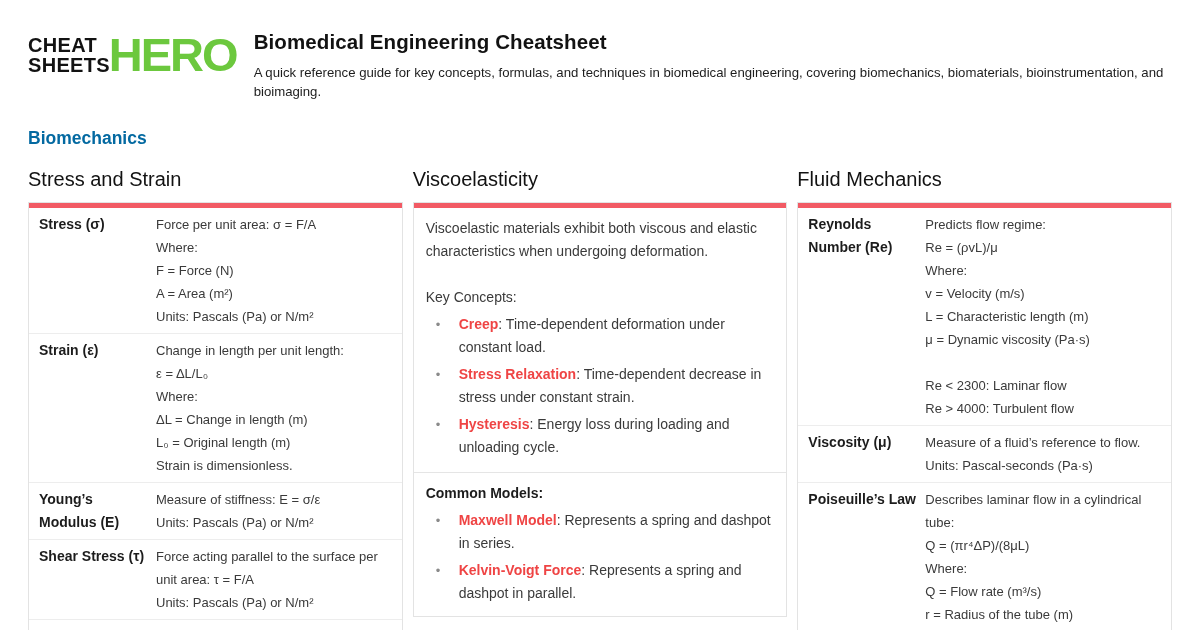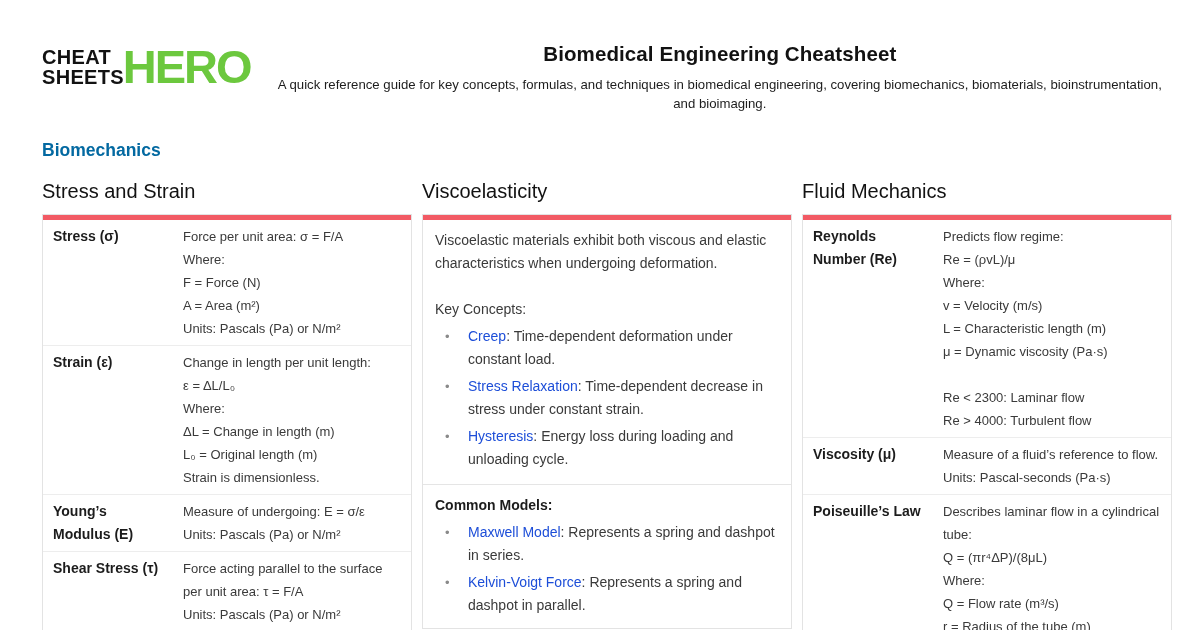--- a/index.html
+++ b/index.html
@@ -9,57 +9,57 @@
     --divider:#EDEDED;
     --ink:#161616;
     --body:#3A3A3A;
   }
   *{box-sizing:border-box;}
   html,body{margin:0;padding:0;}
   body{
     width:1200px;height:630px;overflow:hidden;background:#ffffff;
     font-family:"Liberation Sans","DejaVu Sans",sans-serif;color:var(--ink);
   }
-  .page{padding:12px 28px;height:100%;margin-left:14px;}
+  .page{padding:0 28px;height:100%;}
 
   
   .header{display:flex;align-items:flex-start;gap:17px;padding-top:30px;}
   .logo{display:flex;align-items:center;flex:0 0 auto;padding-top:6px;}
   .logo-stack{display:flex;flex-direction:column;font-weight:800;font-size:20px;
     line-height:0.98;letter-spacing:0.3px;color:#121212;}
   .logo-hero{font-weight:800;font-size:47px;line-height:0.82;color:var(--logo_green);
     letter-spacing:-2px;margin-left:-1px;}
-  .title-block{flex:1;text-align:center;}
+  .title-block{flex:1;}
   .page-title{margin:0 0 10px;font-size:20.5px;font-weight:700;color:#121212;letter-spacing:0.1px;}
   .page-subtitle{margin:0;font-size:13.2px;line-height:1.42;color:#1d1d1d;max-width:952px;}
 
   
   .section-title{margin:27px 0 0;font-size:17.5px;font-weight:700;color:#0369a1;}
   .grid{display:grid;grid-template-columns:repeat(3,1fr);gap:10px;align-items:start;}
   .col-title{margin:19px 0 11px;font-size:20px;font-weight:400;color:#121212;}
 
   .card{border:1px solid var(--border);background:#fff;}
   .card-accent{height:5px;background:var(--accent);}
 
   
-  .trow{display:grid;grid-template-columns:108px 1fr;column-gap:22px;
+  .trow{display:grid;grid-template-columns:108px 1fr;column-gap:9px;
     padding:5px 10px;border-bottom:1px solid var(--divider);}
   .trow:last-child{border-bottom:none;}
   .tlabel{font-weight:700;font-size:14px;line-height:23px;color:#1c1c1c;}
   .cell-line{font-size:13px;line-height:23px;min-height:23px;color:var(--body);}
 
   
   .vc-body{padding:9px 12px 11px;font-size:14px;line-height:23px;color:var(--body);}
   .vc-intro{margin:0 0 23px;}
   .vc-head{margin:0;color:var(--body);}
   .vc-head.bold{font-weight:700;color:#1c1c1c;}
   .bullets{list-style:none;margin:0;padding:0;}
   .bullets li{position:relative;padding-left:33px;margin-top:4px;}
   .bullets li::before{content:"•";position:absolute;left:10px;top:0;color:#8a8a8a;font-size:13px;}
-  .term{font-weight:400;color:#1d4ed8;}
+  .term{font-weight:700;color:#ef4444;}
   .vc-divider{border:none;border-top:1px solid #E5E5E5;margin:13px -12px 9px;}
 </style>
 </head>
 <body>
 
 <div class="page">
 
   <header class="header">
     <div class="logo">
       <div class="logo-stack">
@@ -102,21 +102,21 @@
             <div class="cell-line">Where:</div>
             <div class="cell-line">ΔL = Change in length (m)</div>
             <div class="cell-line">L₀ = Original length (m)</div>
             <div class="cell-line">Strain is dimensionless.</div>
           </div>
         </div>
 
         <div class="trow">
           <div class="tlabel">Young’s Modulus (E)</div>
           <div class="tvalue">
-            <div class="cell-line">Measure of undergoing: E = σ/ε</div>
+            <div class="cell-line">Measure of stiffness: E = σ/ε</div>
             <div class="cell-line">Units: Pascals (Pa) or N/m²</div>
           </div>
         </div>
 
         <div class="trow">
           <div class="tlabel">Shear Stress (τ)</div>
           <div class="tvalue">
             <div class="cell-line">Force acting parallel to the surface per unit area: τ = F/A</div>
             <div class="cell-line">Units: Pascals (Pa) or N/m²</div>
           </div>

